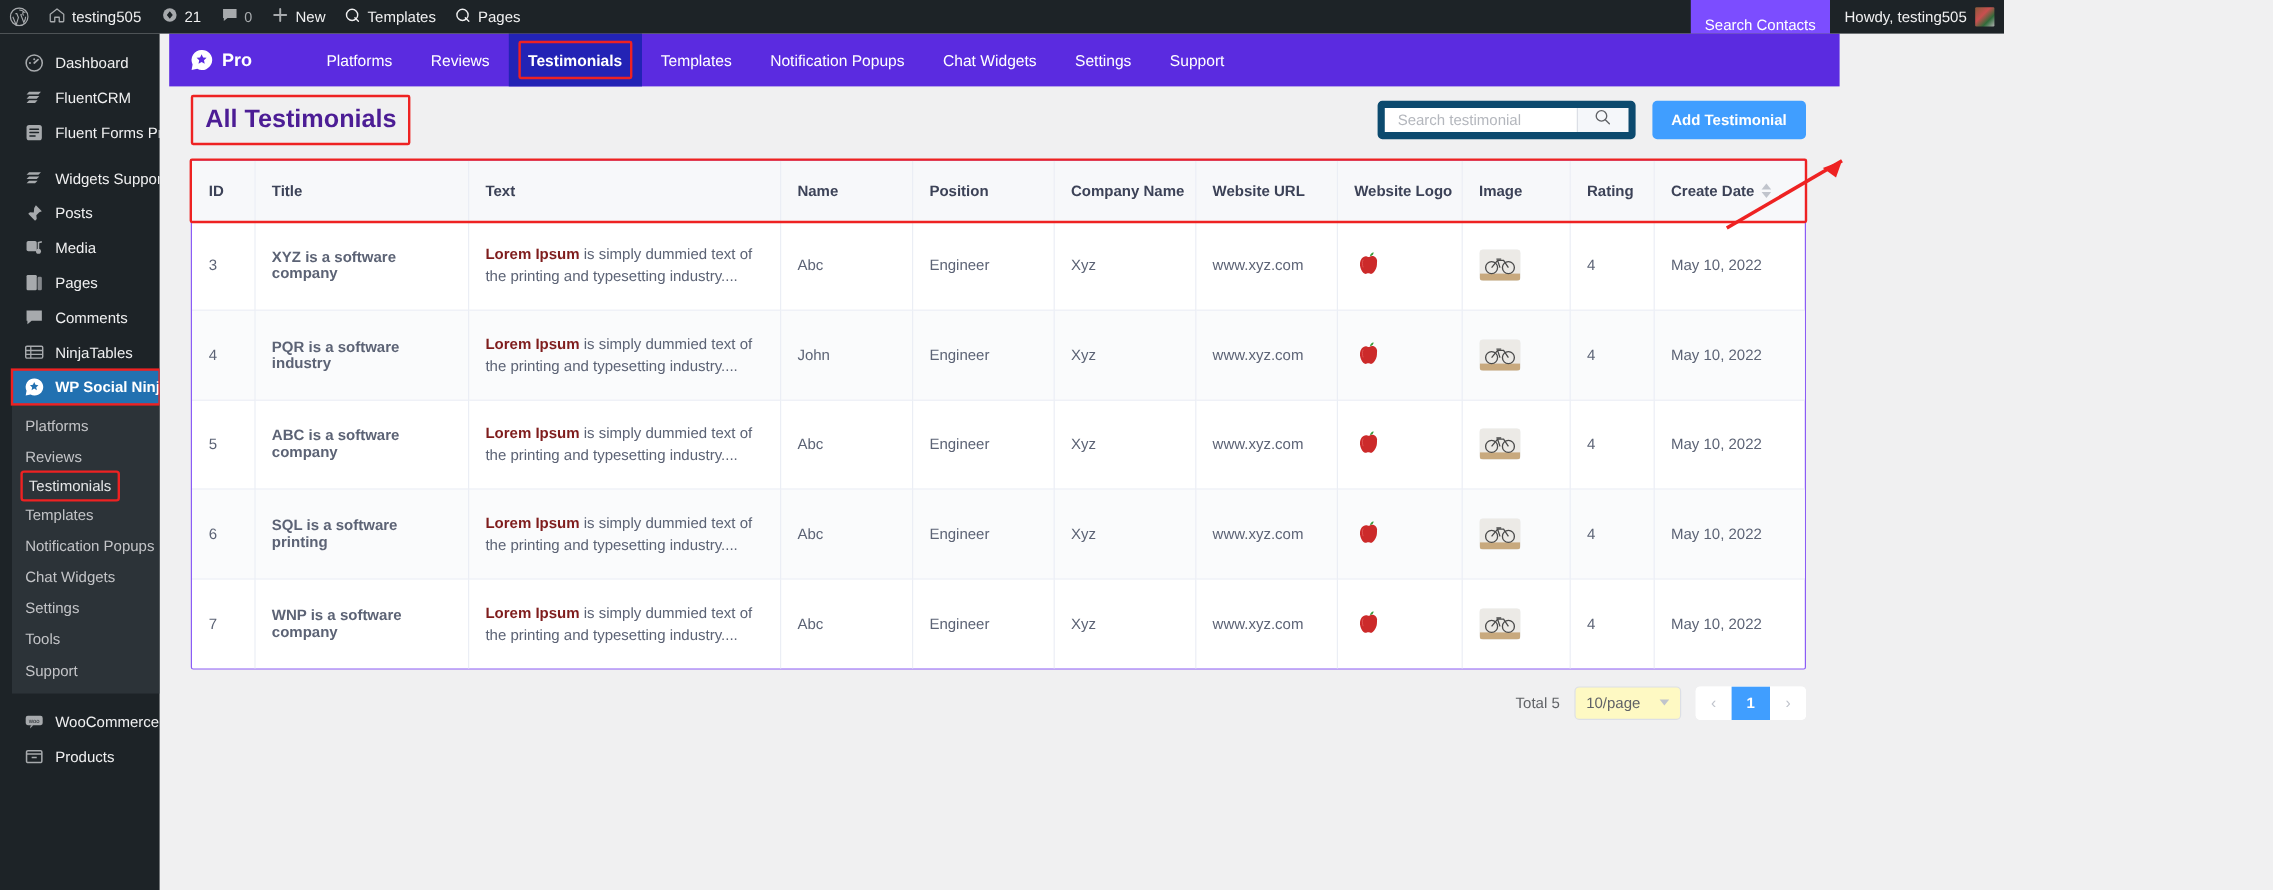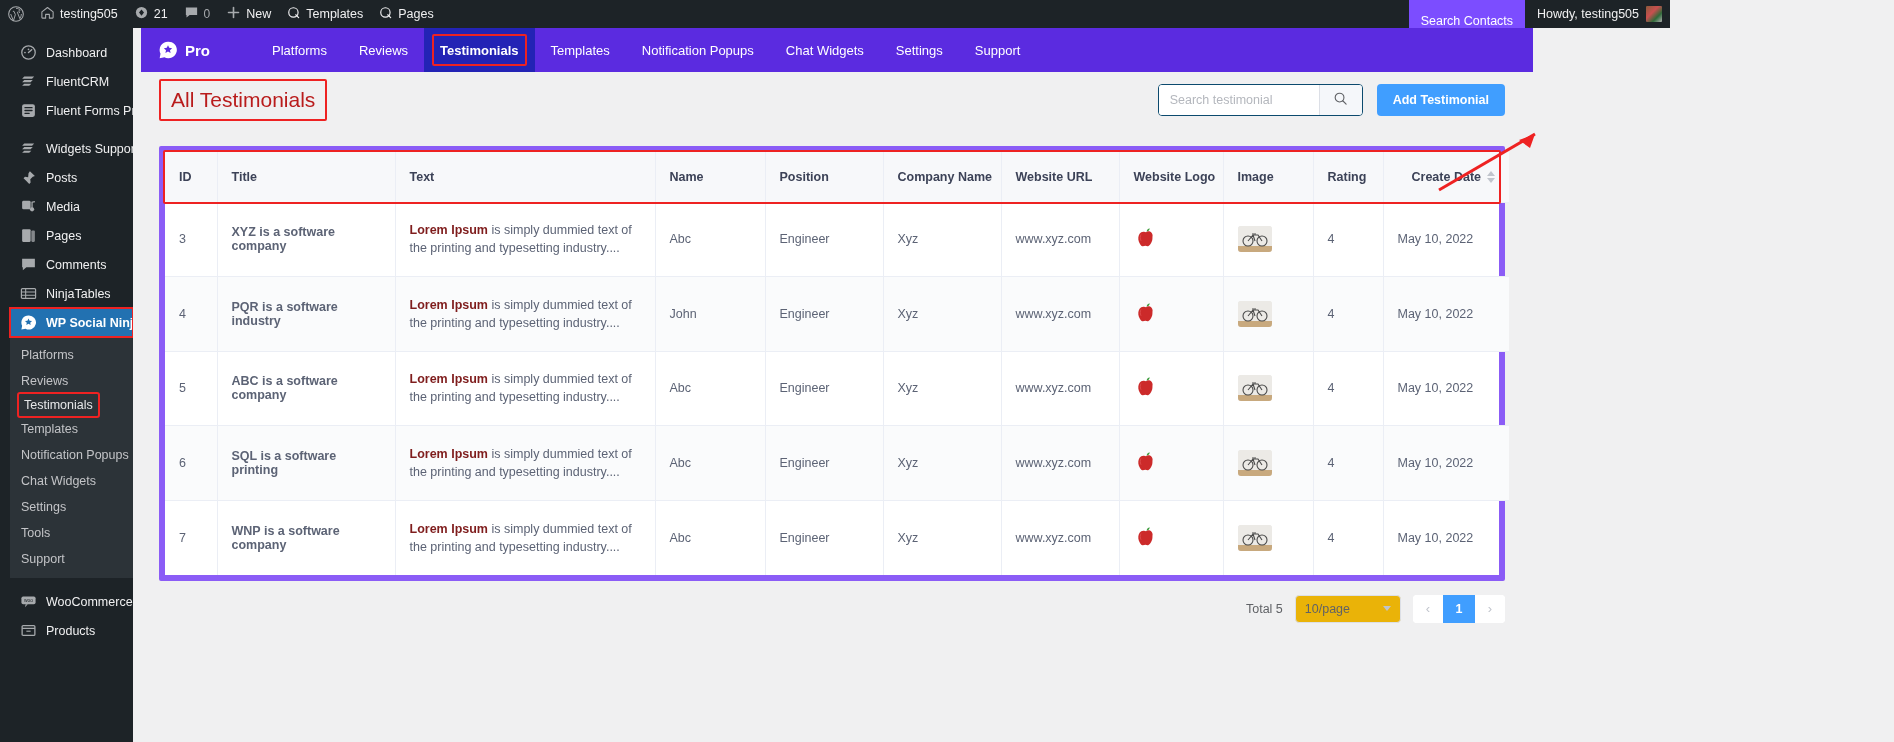--- a/index.html
+++ b/index.html
@@ -112,28 +112,28 @@
     position: absolute; inset: 6px 8px 6px 8px;
     border: 2px solid #ee2222; border-radius: 2px; pointer-events: none;
   }
 
   
   #page-head {
     height: 56px; display: flex; align-items: center;
     padding: 0 28px 0 18px; position: relative;
   }
   .page-title {
-    font-size: 21px; color: #b91c1c; font-weight: 400;
+    font-size: 21px; color: #4c1d95; font-weight: 700;
     padding: 5px 10px; border: 2px solid #ee2222; border-radius: 2px;
     line-height: 28px;
     text-align: center;
   }
   .head-right { margin-left: auto; display: flex; align-items: center; gap: 14px; }
   .search-group {
-    display: flex; height: 32px; border: 1px solid #0c4a6e; border-radius: 4px;
+    display: flex; height: 32px; border: 6px solid #0c4a6e; border-radius: 4px;
     background: #fff; overflow: hidden;
   }
   .search-group input {
     border: 0; outline: 0; width: 160px; padding: 0 11px;
     font-size: 12.5px; color: #606266; font-family: "Liberation Sans", sans-serif;
     background: #fff;
   }
   .search-group input::placeholder { color: #b4b7bd; }
   .search-btn {
     width: 43px; border-left: 1px solid #dcdfe6; background: #f5f7fa;
@@ -143,32 +143,32 @@
     background: #409eff; color: #fff; border: 0; border-radius: 4px;
     height: 32px; padding: 0 16px; font-size: 12.5px; font-weight: 700;
     font-family: "Liberation Sans", sans-serif; white-space: nowrap;
   }
 
   
   #arrow-ann { position: absolute; left: 1290px; top: 100px; width: 120px; height: 70px; pointer-events:none; z-index: 30;}
 
   
   #table-wrap {
-    margin: 18px 28px 0 18px; background: #fff;
-    border: 6px solid #8b5cf6; border-radius: 2px;
+    margin: 5px 28px 0 18px; background: #fff;
+    border: 1px solid #8b5cf6; border-radius: 2px;
     position: relative;
   }
   table { width: 100%; border-collapse: collapse; table-layout: fixed; }
   thead th {
     background: #f7f8fa; color: #3c4257; font-size: 12.5px; font-weight: 700;
     text-align: left; height: 50px; padding: 0 14px;
     border-bottom: 1px solid #ebeef5; border-right: 1px solid #ebeef5;
     white-space: nowrap;
   }
-  thead th:last-child { border-right: 0; text-align: right; }
+  thead th:last-child { border-right: 0; }
   .th-sort { display: inline-flex; align-items: center; gap: 6px; }
   .sort-caret { display:inline-flex; flex-direction: column; gap:2px; }
   .sort-caret i {
     width:0;height:0;border-left:4px solid transparent;border-right:4px solid transparent;
     display:block;
   }
   .sort-caret i.up { border-bottom: 5px solid #c0c4cc; }
   .sort-caret i.down { border-top: 5px solid #c0c4cc; }
   tbody td {
     font-size: 12.5px; color: #5c6375; padding: 0 14px;
@@ -194,22 +194,22 @@
     border: 2px solid #ee2222; border-radius: 2px; pointer-events: none; z-index: 5;
   }
 
   
   #tfoot {
     display: flex; align-items: center; justify-content: flex-end;
     gap: 12px; padding: 14px 28px 0 0; font-size: 12.5px; color: #606266;
   }
   .total-lbl { color: #606266; }
   .per-page {
-    display: flex; align-items: center; gap: 33px;
-    height: 28px; padding: 0 9px; background: #eab308;
+    display: flex; align-items: center; gap: 16px;
+    height: 28px; padding: 0 9px; background: #fef9c3;
     border: 1px solid #dcdfe6; border-radius: 4px; color: #606266;
   }
   .chev-dn { width:0;height:0;border-left:4px solid transparent;border-right:4px solid transparent;border-top:5px solid #c0c4cc;}
   .pager { display: flex; align-items: center; gap: 0; background: #fff; border-radius: 4px; overflow:hidden; }
   .pg-btn {
     width: 30px; height: 28px; display:flex;align-items:center;justify-content:center;
     background:#fff; color:#c0c4cc; font-size: 13px;
   }
   .pg-num {
     width: 32px; height: 28px; display:flex;align-items:center;justify-content:center;

